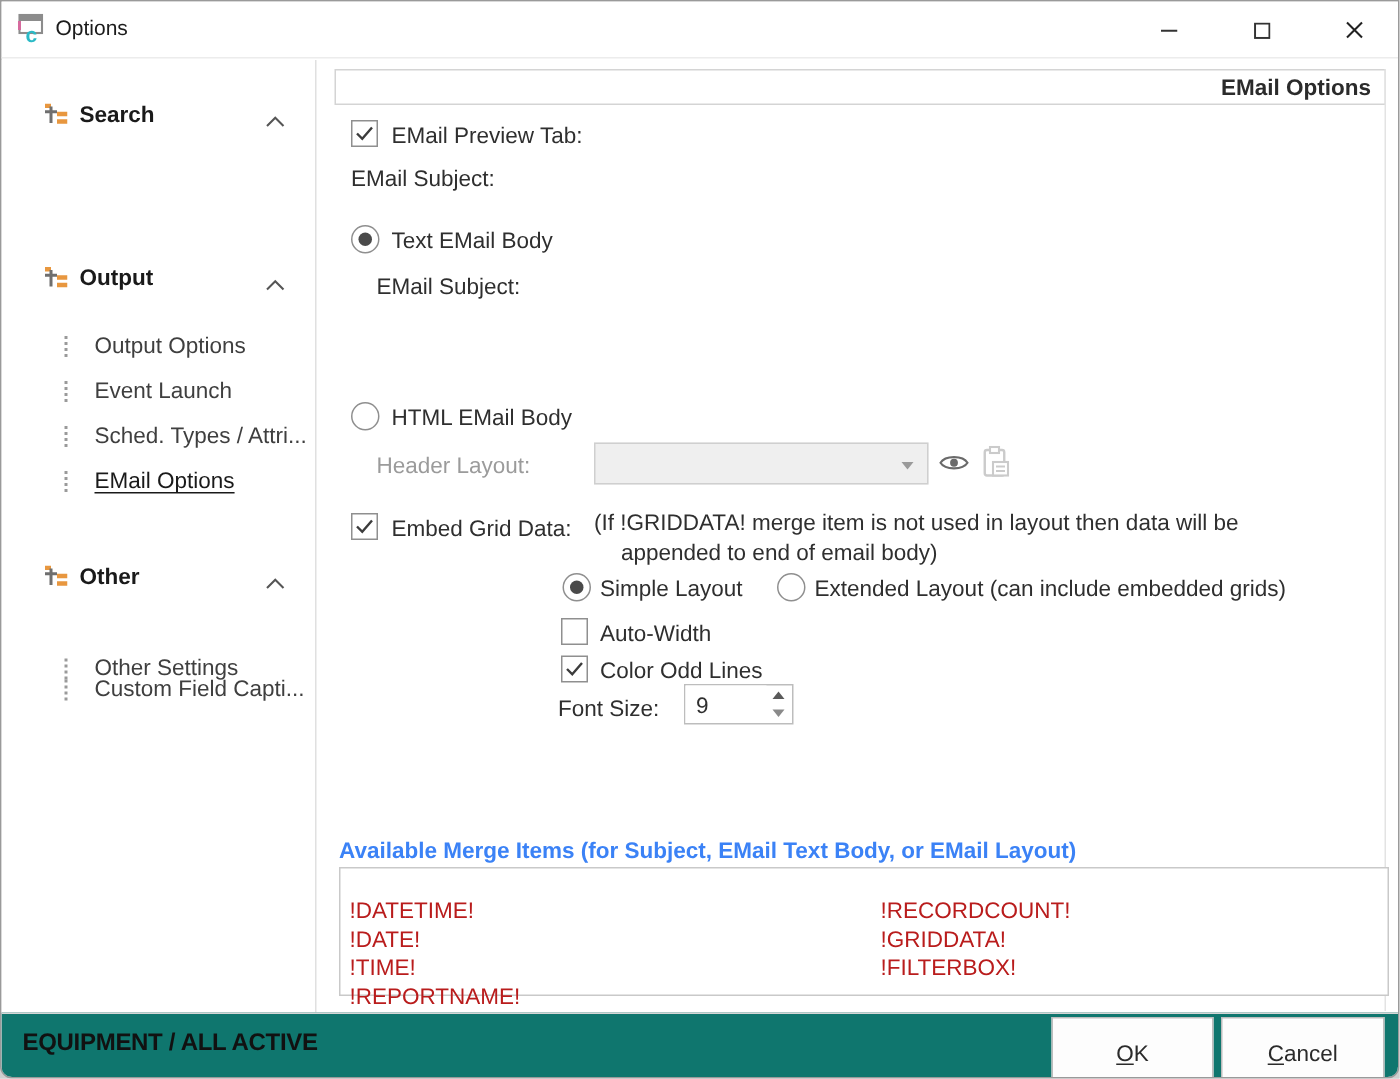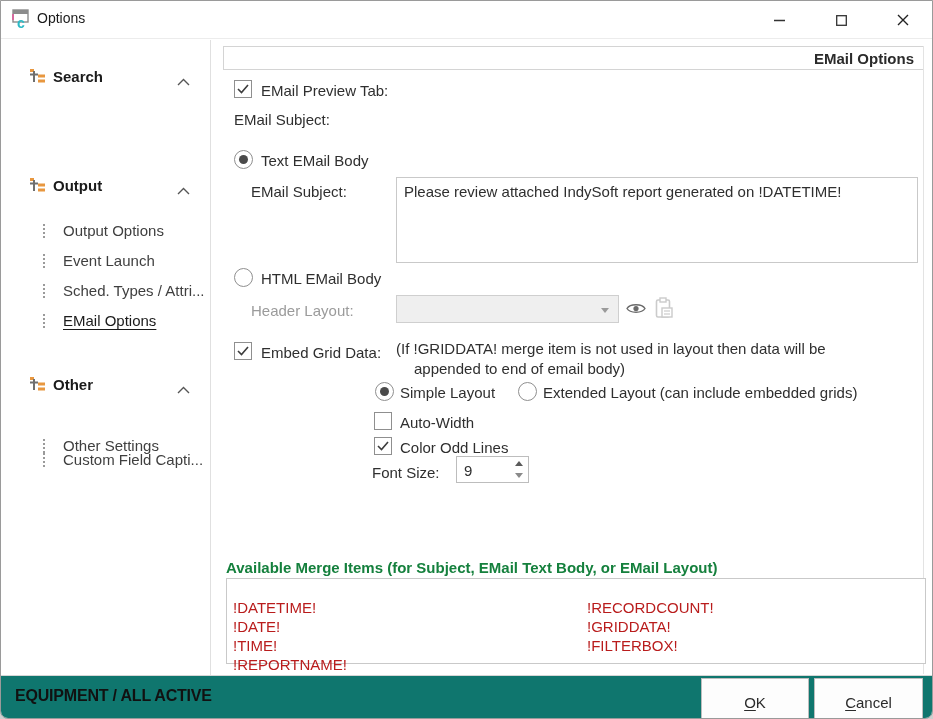--- a/index.html
+++ b/index.html
@@ -40,21 +40,21 @@
   .txt { position:absolute; border:1px solid #c9c9c9; background:#fff; font-family:"Liberation Sans", sans-serif; font-size:15px; color:#2f2f2f; padding:3px 7px; outline:none; }
   textarea.txt { resize:none; padding-top:4px; line-height:19px; }
   .ddown { position:absolute; width:223px; height:28px; background:#efefef; border:1px solid #cfcfcf; }
   .ddown .arrow { position:absolute; right:9px; top:12px; width:0; height:0; border-left:4px solid transparent; border-right:4px solid transparent; border-top:5px solid #9a9a9a; }
   .spin { position:absolute; width:73px; height:27px; border:1px solid #bdbdbd; background:#fff; }
   .spin input { position:absolute; left:0; top:0; width:54px; height:25px; border:none; outline:none; font-family:"Liberation Sans", sans-serif; font-size:15px; padding:2px 0 0 7px; color:#2f2f2f; }
   .spin .btns { position:absolute; right:0; top:0; width:18px; height:25px; display:flex; flex-direction:column; }
   .spin .sbtn { flex:1; display:flex; align-items:center; justify-content:center; }
   .tri-up { width:0; height:0; border-left:4px solid transparent; border-right:4px solid transparent; border-bottom:5px solid #5a5a5a; }
   .tri-dn { width:0; height:0; border-left:4px solid transparent; border-right:4px solid transparent; border-top:5px solid #8a8a8a; }
-  .merge-head { position:absolute; left:225px; top:558px; font-weight:bold; font-size:15px; color:#15803d; }
+  .merge-head { position:absolute; left:225px; top:558px; font-weight:bold; font-size:15px; color:#3b82f6; }
   .merge-box { position:absolute; left:225px; top:577px; width:700px; height:86px; border:1px solid #c9c9c9; background:#fff; }
   .merge-col { position:absolute; top:19px; font-size:15px; color:#b91c1c; line-height:19px; }
   .merge-col.left { left:6px; }
   .merge-col.right { left:360px; }
   
   .footer { position:absolute; left:0; bottom:0; width:100%; height:43px; background:#0f766e; border-top:1px solid #d6d6d6; }
   .status { position:absolute; left:14px; top:11px; font-weight:bold; font-size:16px; letter-spacing:-0.2px; color:#111; }
   .btn { position:absolute; top:2px; height:44px; background:#fdfdfd; border:1px solid #bdbdbd; font-family:"Liberation Sans", sans-serif; font-size:15px; color:#2b2b2b; text-align:center; padding-top:4px; cursor:default; }
   .btn-ok { left:700px; width:108px; }
   .btn-cancel { left:813px; width:109px; }
@@ -185,21 +185,20 @@
       </svg>
   </span>
   <span class="lbl" style="left:260px; top:81px;">EMail Preview Tab:</span>
 
   <span class="lbl" style="left:233px; top:110px;">EMail Subject:</span>
 
   <span class="rb on" style="left:233px; top:149px;"></span>
   <span class="lbl" style="left:260px; top:151px;">Text EMail Body</span>
 
   <span class="lbl" style="left:250px; top:182px;">EMail Subject:</span>
-  <textarea class="txt" style="left: 395px; top: 176px; width: 522px; height: 86px;">Please review attached IndySoft report generated on !DATETIME!</textarea>
 
   <span class="rb" style="left:233px; top:267px;"></span>
   <span class="lbl" style="left:260px; top:269px;">HTML EMail Body</span>
 
   <span class="lbl dim" style="left:250px; top:301px;">Header Layout:</span>
   <div class="ddown" style="left:395px; top:294px;">
     <span class="arrow"></span>
   </div>
   <span class="iconbtn" style="left:625px; top:300px;">
     <svg width="20" height="15" viewBox="0 0 20 15">

